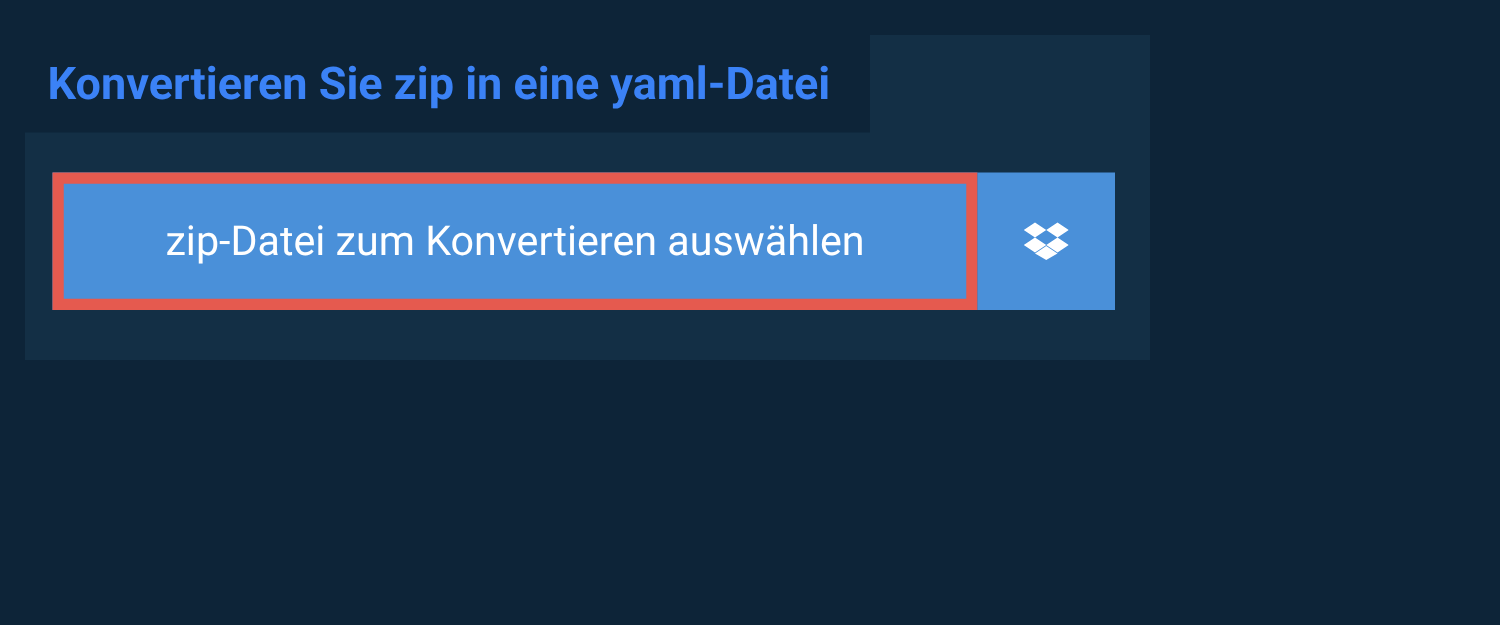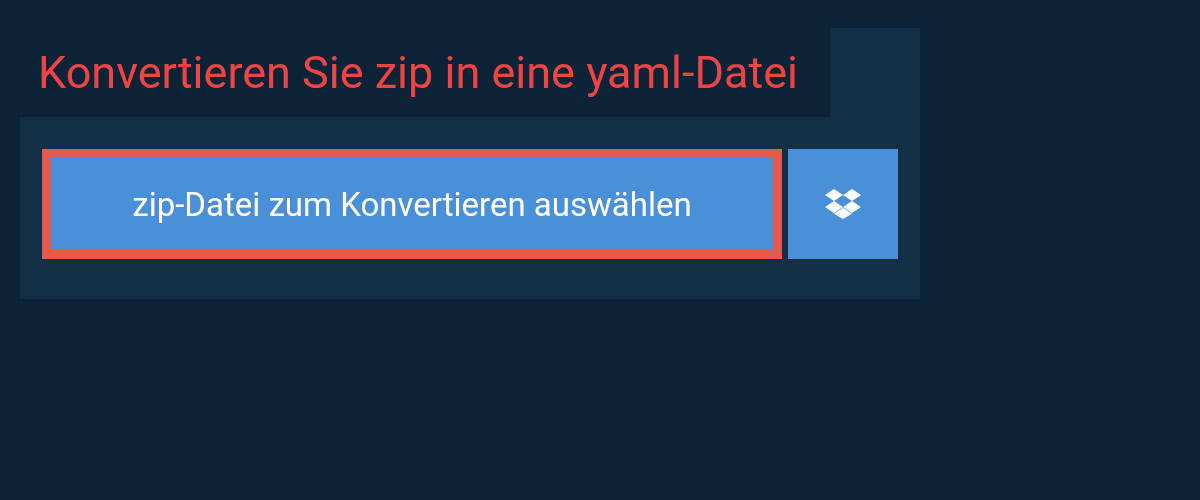--- a/index.html
+++ b/index.html
@@ -17,29 +17,28 @@
     .panel {
       background-color: #132f45;
       margin: 28px 20px 0 20px;
       width: 900px;
       position: relative;
     }
     .title-tab {
       background-color: #0d2438;
       display: inline-block;
       padding: 18px 32px 18px 18px;
-      color: #ef4444;
-      font-size: 45px;
-      font-weight: 400;
+      color: #3b82f6;
+      font-size: 36px;
+      font-weight: 700;
     }
     .button-row {
       display: flex;
       padding: 32px 22px 40px 22px;
       align-items: stretch;
-      justify-content: space-between;
     }
     .select-file-button {
       background-color: #4a90d9;
       border: 9px solid #e55a4f;
       color: #ffffff;
       font-size: 33px;
       font-weight: 400;
       display: flex;
       align-items: center;
       justify-content: center;

